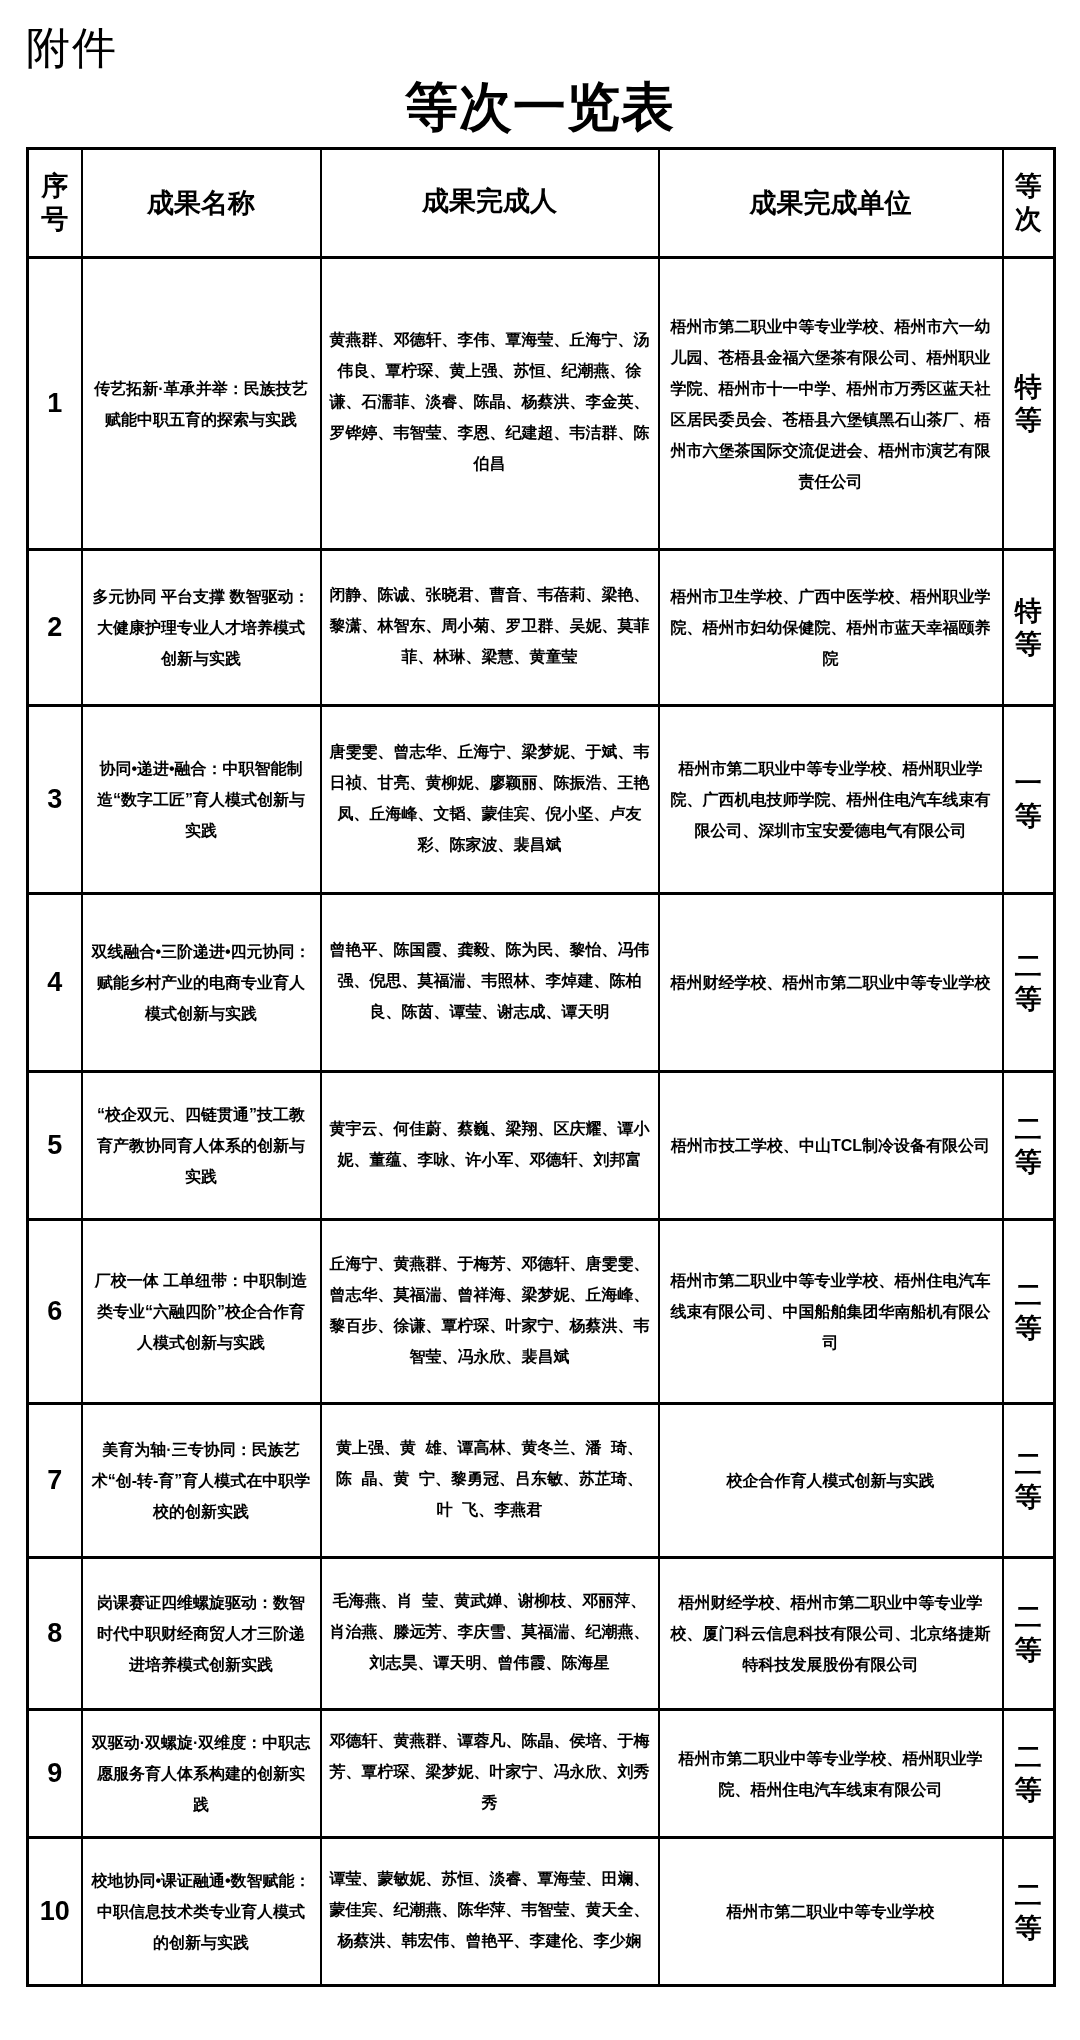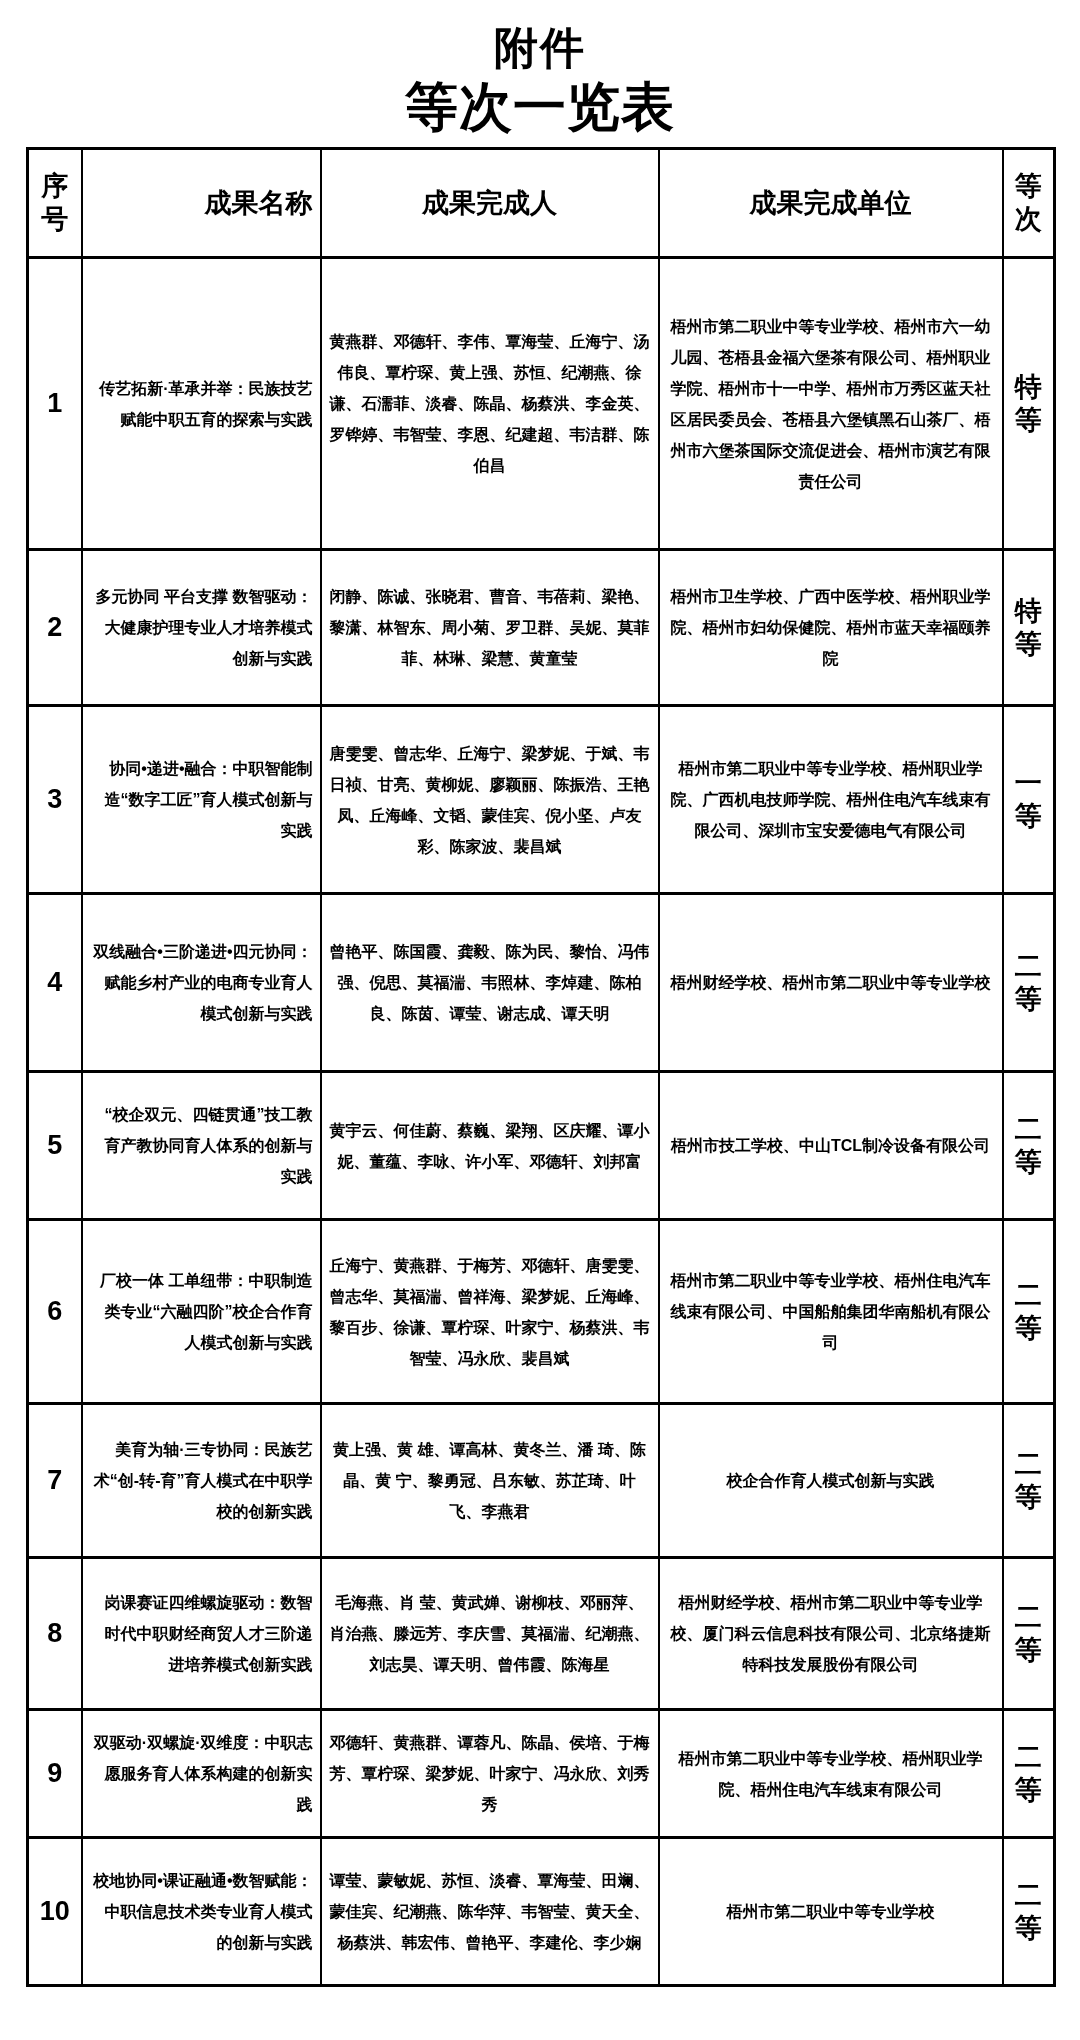--- a/index.html
+++ b/index.html
@@ -1,26 +1,26 @@
 <!DOCTYPE html>
 <html><head>
 <meta charset="utf-8">
 <style>
   html,body{margin:0;padding:0;background:#ffffff;}
   body{width:1080px;font-family:"Liberation Sans",sans-serif;color:#000;}
   .page{box-sizing:border-box;width:1080px;min-height:2040px;padding:20px 26px 8px 26px;background:#fff;}
-  .attachment{font-size:44px;font-weight:bold;line-height:1.25;letter-spacing:2px;text-align:center;}
+  .attachment{font-size:44px;font-weight:normal;line-height:1.25;letter-spacing:2px;}
   .doc-title{text-align:center;font-size:53px;font-weight:bold;line-height:1.14;margin:2px 0 10px 0;letter-spacing:1px;}
   .doc-title .title-line{display:block;}
   table.results-table{border-collapse:collapse;width:1027px;table-layout:fixed;border:3px solid #000;}
   th,td{border:2px solid #000;border-top-width:3px;border-bottom-width:3px;text-align:center;vertical-align:middle;padding:4px 8px;font-size:16px;line-height:31px;font-weight:600;box-sizing:border-box;overflow:hidden;}
   thead th{font-size:27px;font-weight:bold;}
   .c-idx{width:54px;padding:2px 1px;}
-  .c-name{width:239px;padding:4px 7px;text-align:right;}
-  .c-people{width:338px;padding:16px 7px;}
+  .c-name{width:239px;padding:4px 7px;}
+  .c-people{width:338px;padding:16px 7px;font-family:Liberation Mono, monospace;}
   .c-units{width:344px;padding:4px 8px;margin-left:48px;}
   .c-rank{width:52px;padding:20px 1px;}
   td.c-rank,th.c-rank,th.c-idx,td.c-idx{font-size:27px;}
   .vtext{display:inline-block;width:1.08em;word-break:break-all;line-height:1.22;white-space:normal;}
 </style>
 </head>
 <body>
 
 <div class="page">
   <div class="attachment">附件</div>

